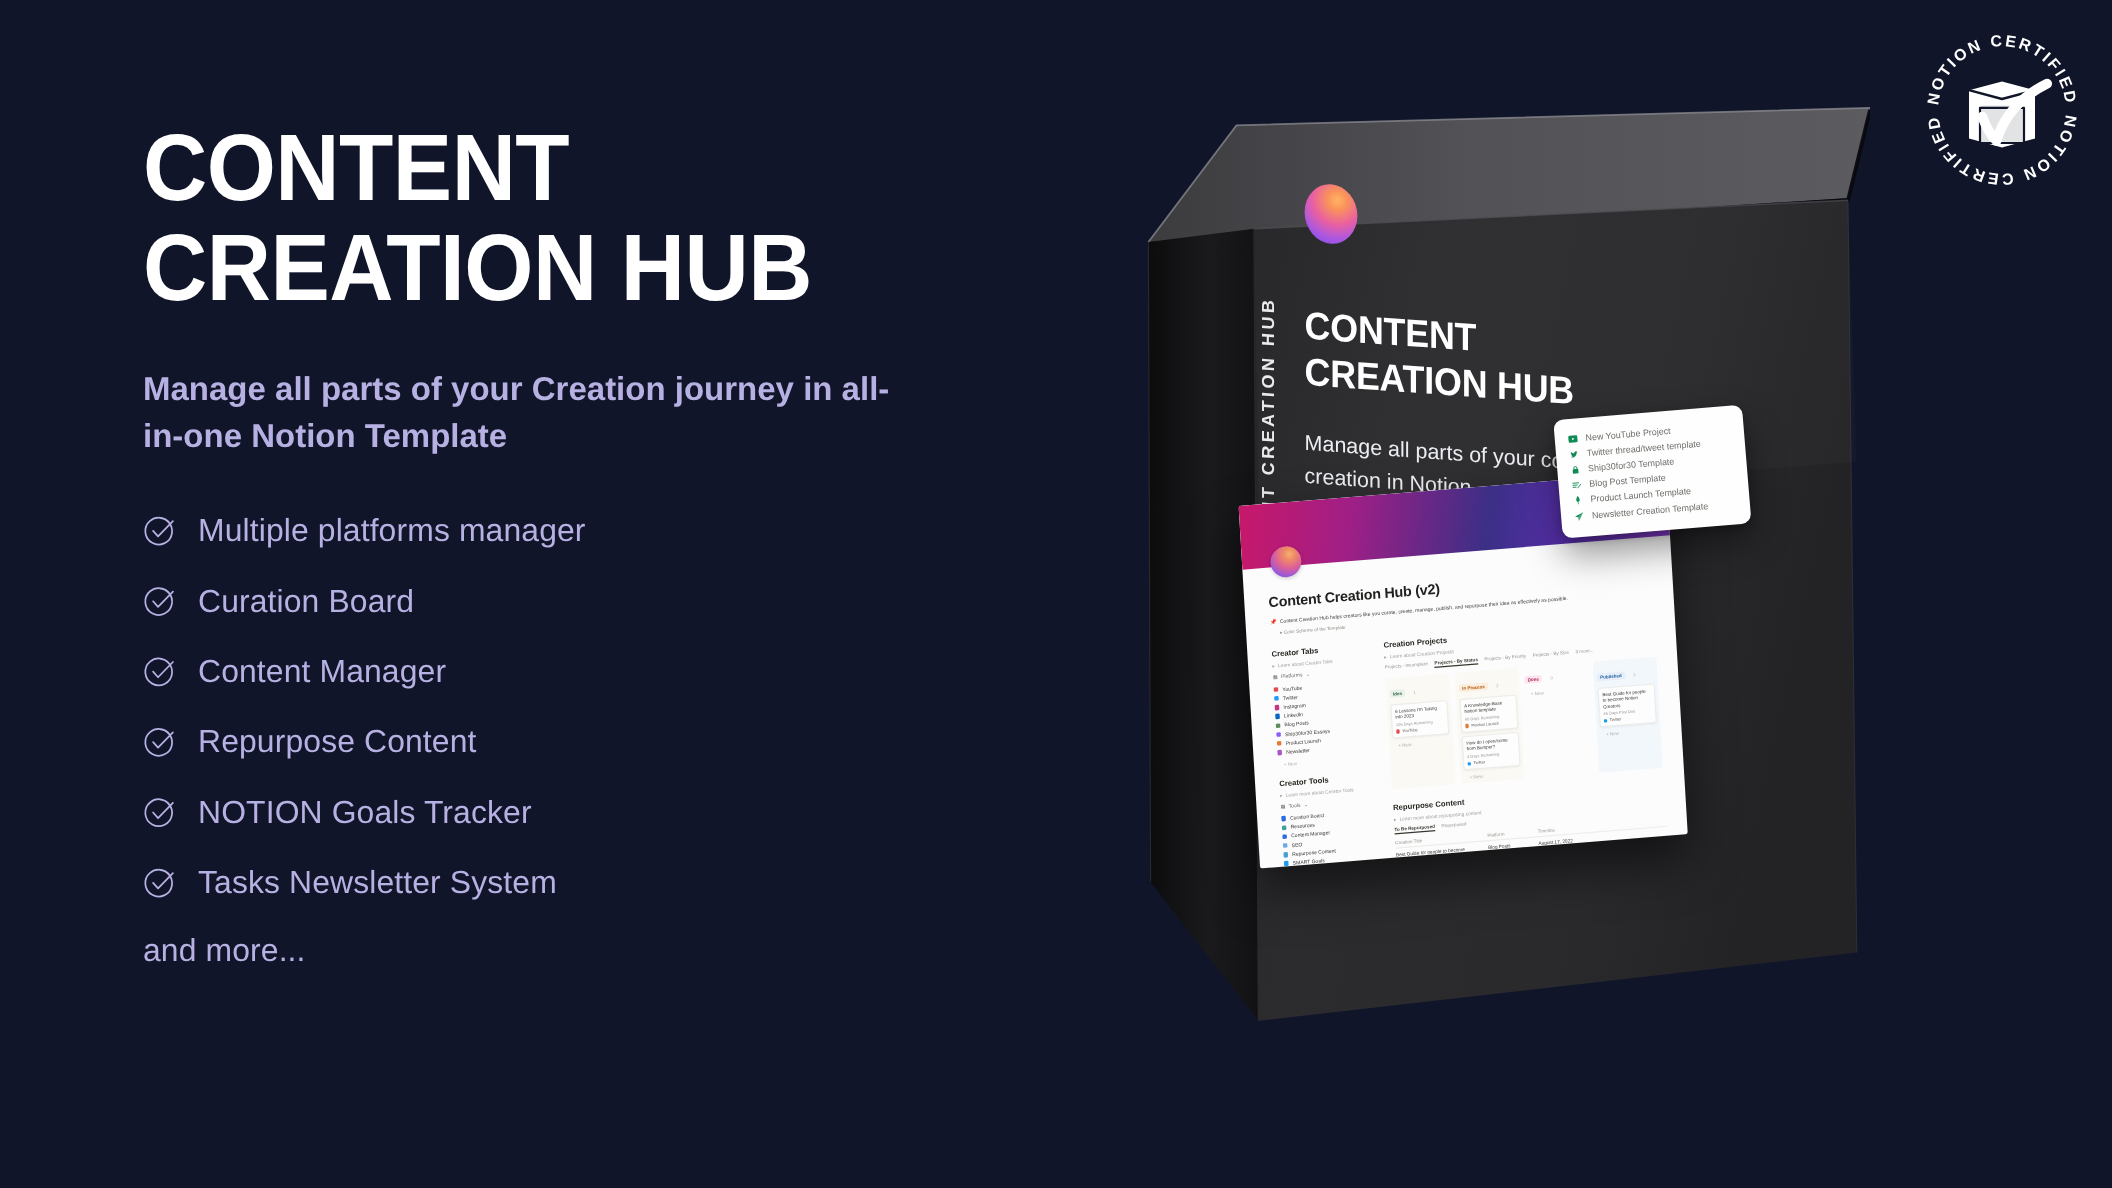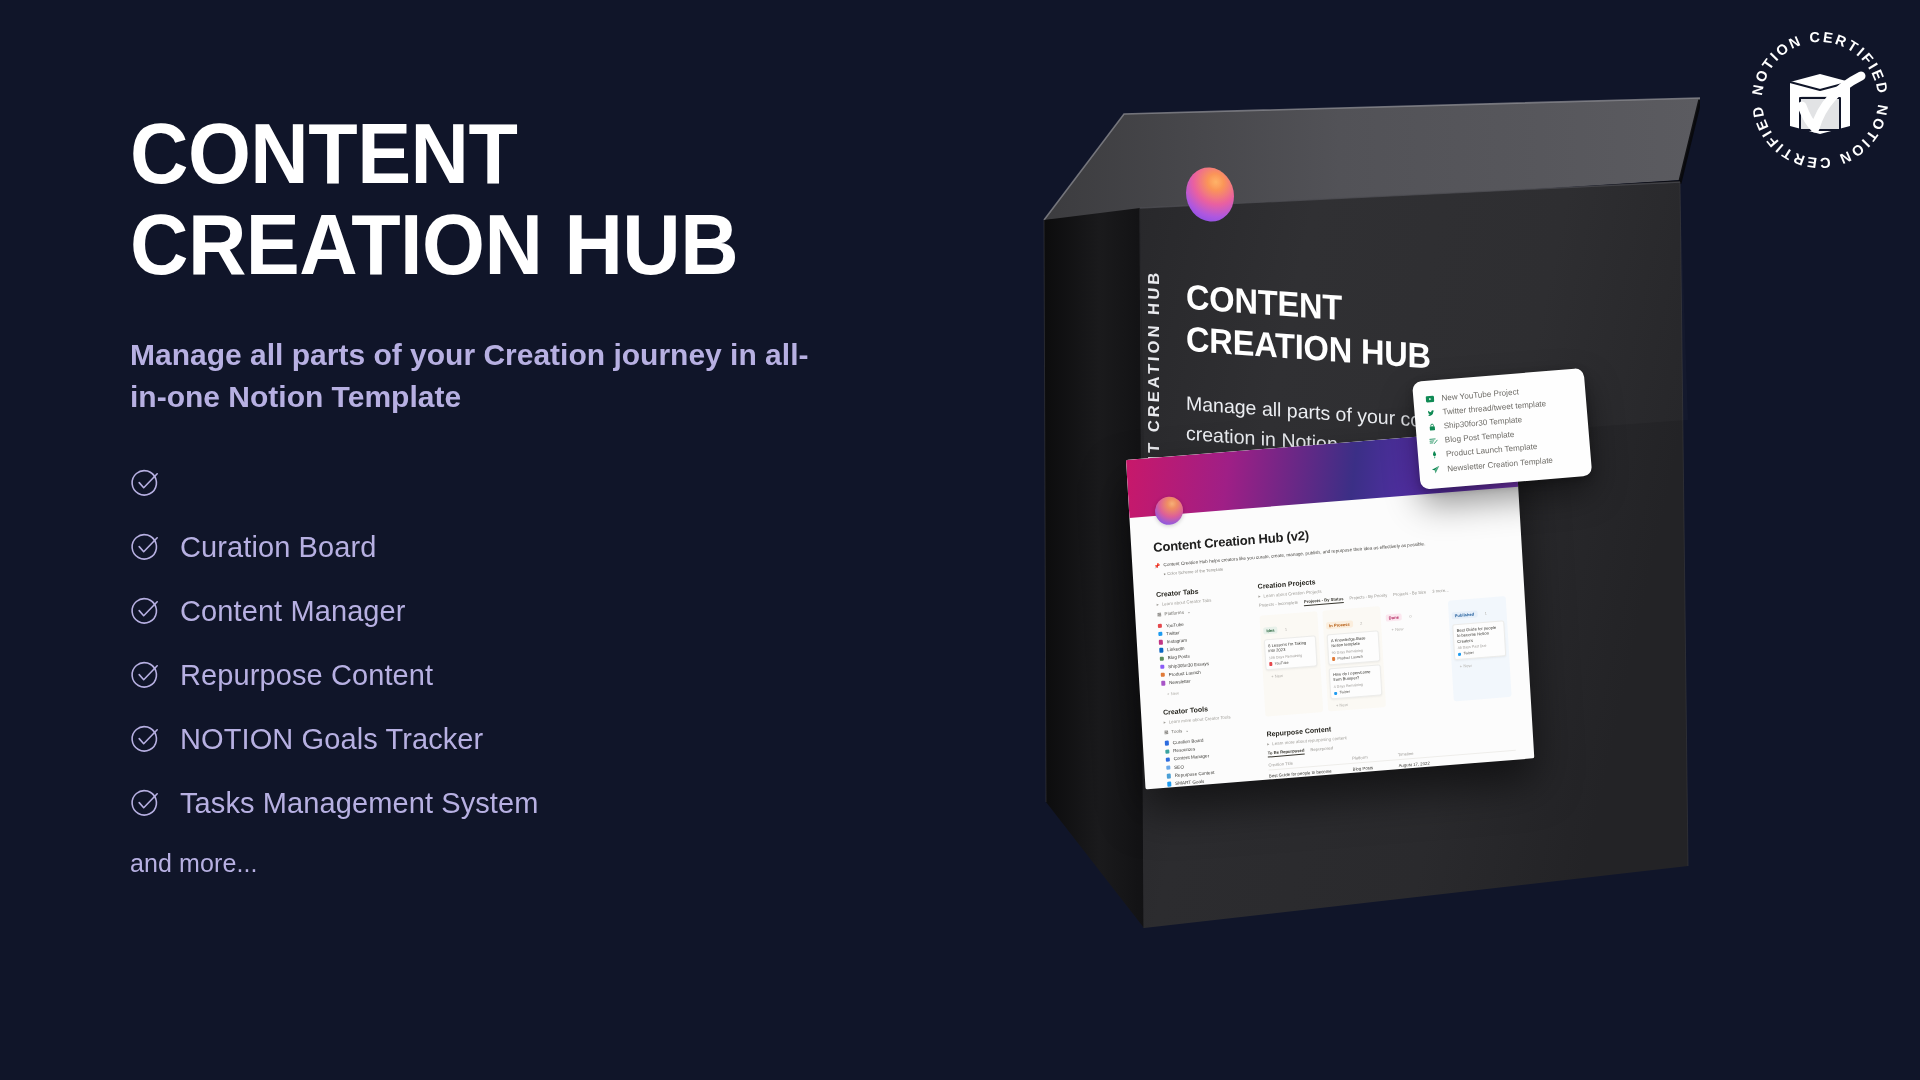--- a/index.html
+++ b/index.html
@@ -42,21 +42,21 @@
   .feature .fi { flex:0 0 auto; width:30px; height:30px; display:block; }
   .feature .ftext {
     color:#b7b0e2;
     font-size:29px;
     font-weight:400;
     letter-spacing:0.1px;
   }
   .andmore {
     margin-top:14px;
     color:#b7b0e2;
-    font-size:25px;
+    font-size:29px;
     letter-spacing:0.1px;
   }
 
   
   .badge { position:absolute; left:1742px; top:22px; width:156px; height:156px; }
 
   
   .boxwrap { position:absolute; left:1040px; top:60px; width:660px; height:960px; }
   .boxwrap svg { display:block; }
 
@@ -217,20 +217,21 @@
 
   <div class="features">
 
     <div class="feature">
       <span class="fi">
         <svg viewBox="0 0 32 32" width="30" height="30" fill="none" stroke="#b7b0e2" stroke-width="1.7" stroke-linecap="round" stroke-linejoin="round">
           <path d="M27.5 11.5a13 13 0 1 0 .6 6.2A13 13 0 0 0 16 3"></path>
           <path d="M9.8 15.6 14.6 21 29 6.2"></path>
         </svg>
       </span>
+      <span class="ftext">Multiple platforms manager</span>
     </div>
 
     <div class="feature">
       <span class="fi">
         <svg viewBox="0 0 32 32" width="30" height="30" fill="none" stroke="#b7b0e2" stroke-width="1.7" stroke-linecap="round" stroke-linejoin="round">
           <path d="M27.5 11.5a13 13 0 1 0 .6 6.2A13 13 0 0 0 16 3"></path>
           <path d="M9.8 15.6 14.6 21 29 6.2"></path>
         </svg>
       </span>
       <span class="ftext">Curation Board</span>
@@ -267,21 +268,21 @@
       <span class="ftext">NOTION Goals Tracker</span>
     </div>
 
     <div class="feature">
       <span class="fi">
         <svg viewBox="0 0 32 32" width="30" height="30" fill="none" stroke="#b7b0e2" stroke-width="1.7" stroke-linecap="round" stroke-linejoin="round">
           <path d="M27.5 11.5a13 13 0 1 0 .6 6.2A13 13 0 0 0 16 3"></path>
           <path d="M9.8 15.6 14.6 21 29 6.2"></path>
         </svg>
       </span>
-      <span class="ftext">Tasks Management System</span>
+      <span class="ftext">Tasks Newsletter System</span>
     </div>
 
   </div>
 
   <div class="andmore">and more...</div>
 </div>
 
 <div class="badge">
   <svg viewBox="0 0 156 156" width="156" height="156">
     <defs>

